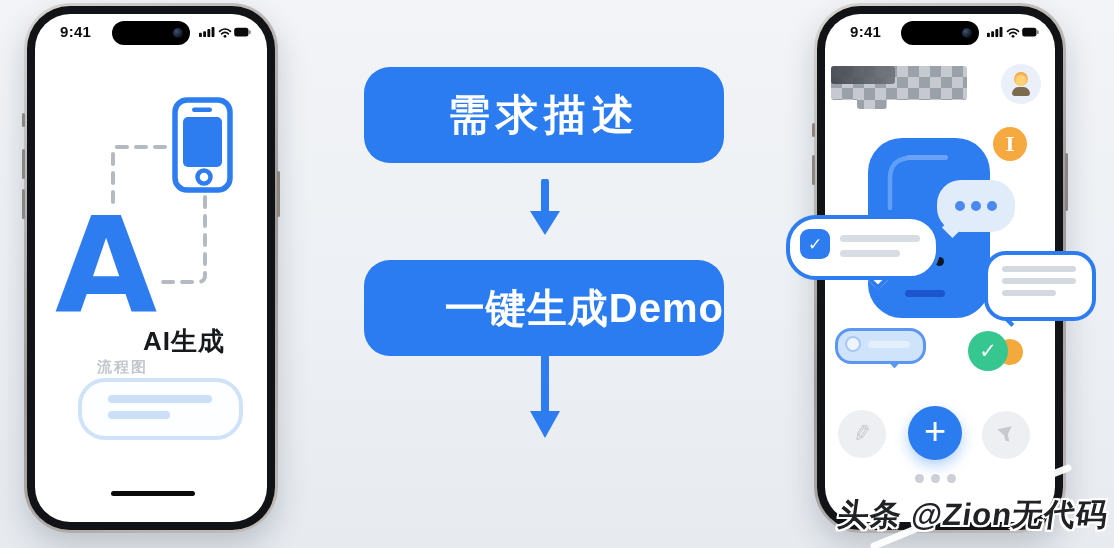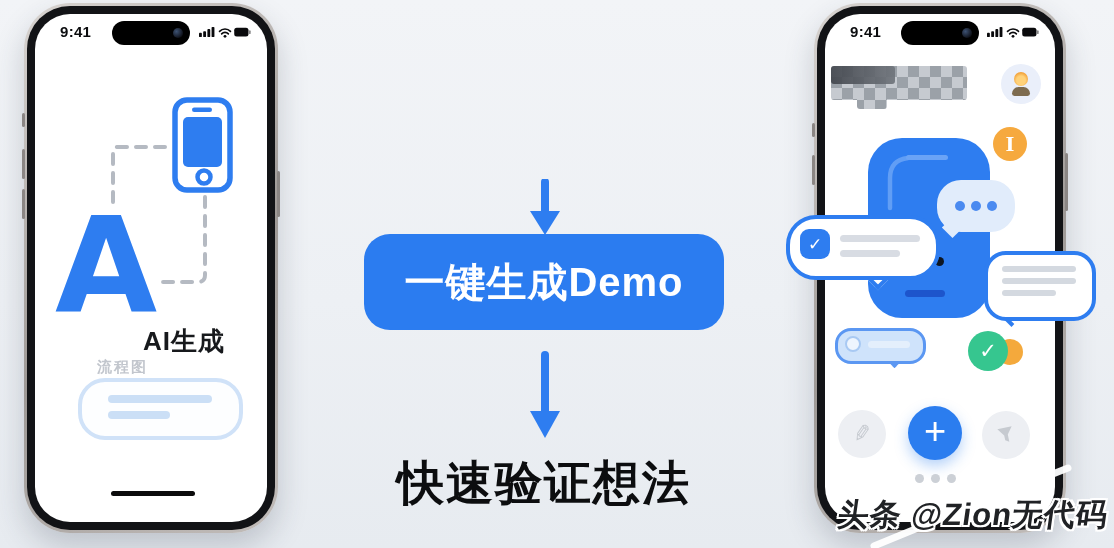--- a/index.html
+++ b/index.html
@@ -27,21 +27,21 @@
   .appSub{position:absolute;left:62px;top:344px;font-size:15px;font-weight:700;color:#c2c6cd;
           letter-spacing:2px;filter:blur(.7px);}
   .card{position:absolute;left:43px;top:364px;width:157px;height:54px;border:4px solid #d0e2f8;
         border-radius:27px;background:#fdfeff;}
   .card .ln{position:absolute;height:8px;border-radius:4px;background:#cbdff6;}
   .homebar{position:absolute;left:76px;top:477px;width:84px;height:5px;border-radius:3px;background:#0b0b0c;}
   
   .flowbox{position:absolute;width:360px;height:96px;border-radius:26px;background:#2b7cf0;
            display:flex;align-items:center;justify-content:center;color:#fff;font-weight:800;}
   .flowbox.b1{left:364px;top:67px;font-size:42px;letter-spacing:6px;}
-  .flowbox.b2{left:364px;top:234px;font-size:40px;letter-spacing:1px;}
+  .flowbox.b2{left:364px;top:260px;font-size:40px;letter-spacing:1px;justify-content:flex-end;}
   .flowresult{position:absolute;left:344px;top:452px;width:400px;text-align:center;
               font-size:47px;font-weight:900;color:#0c0d0f;letter-spacing:2px;}
   .arrow{position:absolute;left:525px;}
   
   .mosaic{position:absolute;border-radius:3px;
           background:conic-gradient(#9ba1a8 25%,#c6cad0 0 50%,#9ba1a8 0 75%,#c6cad0 0);
           background-size:22px 22px;}
   .mosaic.dark{background:linear-gradient(90deg,#42464d,#70757c);opacity:.92;}
   .avatar{position:absolute;left:176px;top:50px;width:40px;height:40px;border-radius:50%;background:#eaeffa;}
   .avatar .head{position:absolute;left:13px;top:8px;width:14px;height:14px;border-radius:50%;
@@ -142,32 +142,34 @@
       <div class="appTitle">AI生成</div>
       <div class="appSub">流程图</div>
       <div class="card">
         <div class="ln" style="left:26px;top:13px;width:104px;"></div>
         <div class="ln" style="left:26px;top:29px;width:62px;"></div>
       </div>
       <div class="homebar"></div>
     </div>
   </div>
 
+  <div class="flowbox b1">
+    <span>需求描述</span>
+  </div>
   <svg class="arrow" style="top:179px;" width="40" height="58" viewBox="0 0 40 58">
     <line x1="20" y1="3" x2="20" y2="36" stroke="#2e7df0" stroke-width="8" stroke-linecap="round"></line>
     <path d="M5 32 L35 32 L20 56 Z" fill="#2e7df0"></path>
   </svg>
   <div class="flowbox b2">
     <span>一键生成Demo</span>
   </div>
   <svg class="arrow" style="top:351px;" width="40" height="90" viewBox="0 0 40 90">
     <line x1="20" y1="4" x2="20" y2="64" stroke="#2e7df0" stroke-width="8" stroke-linecap="round"></line>
     <path d="M5 60 L35 60 L20 87 Z" fill="#2e7df0"></path>
   </svg>
-  <div class="flowresult">快速验证想法</div>
 
   <div class="phone" style="left:814px;top:3px;width:252px;">
     <div class="frame"></div>
     <div class="sidebtn" style="left:-2px;top:120px;height:14px;"></div>
     <div class="sidebtn" style="left:-2px;top:152px;height:30px;"></div>
     <div class="sidebtn" style="right:-2px;top:150px;height:58px;"></div>
     <div class="bezel"></div>
     <div class="screen">
       <div class="time">9:41</div>
       <div class="island">

